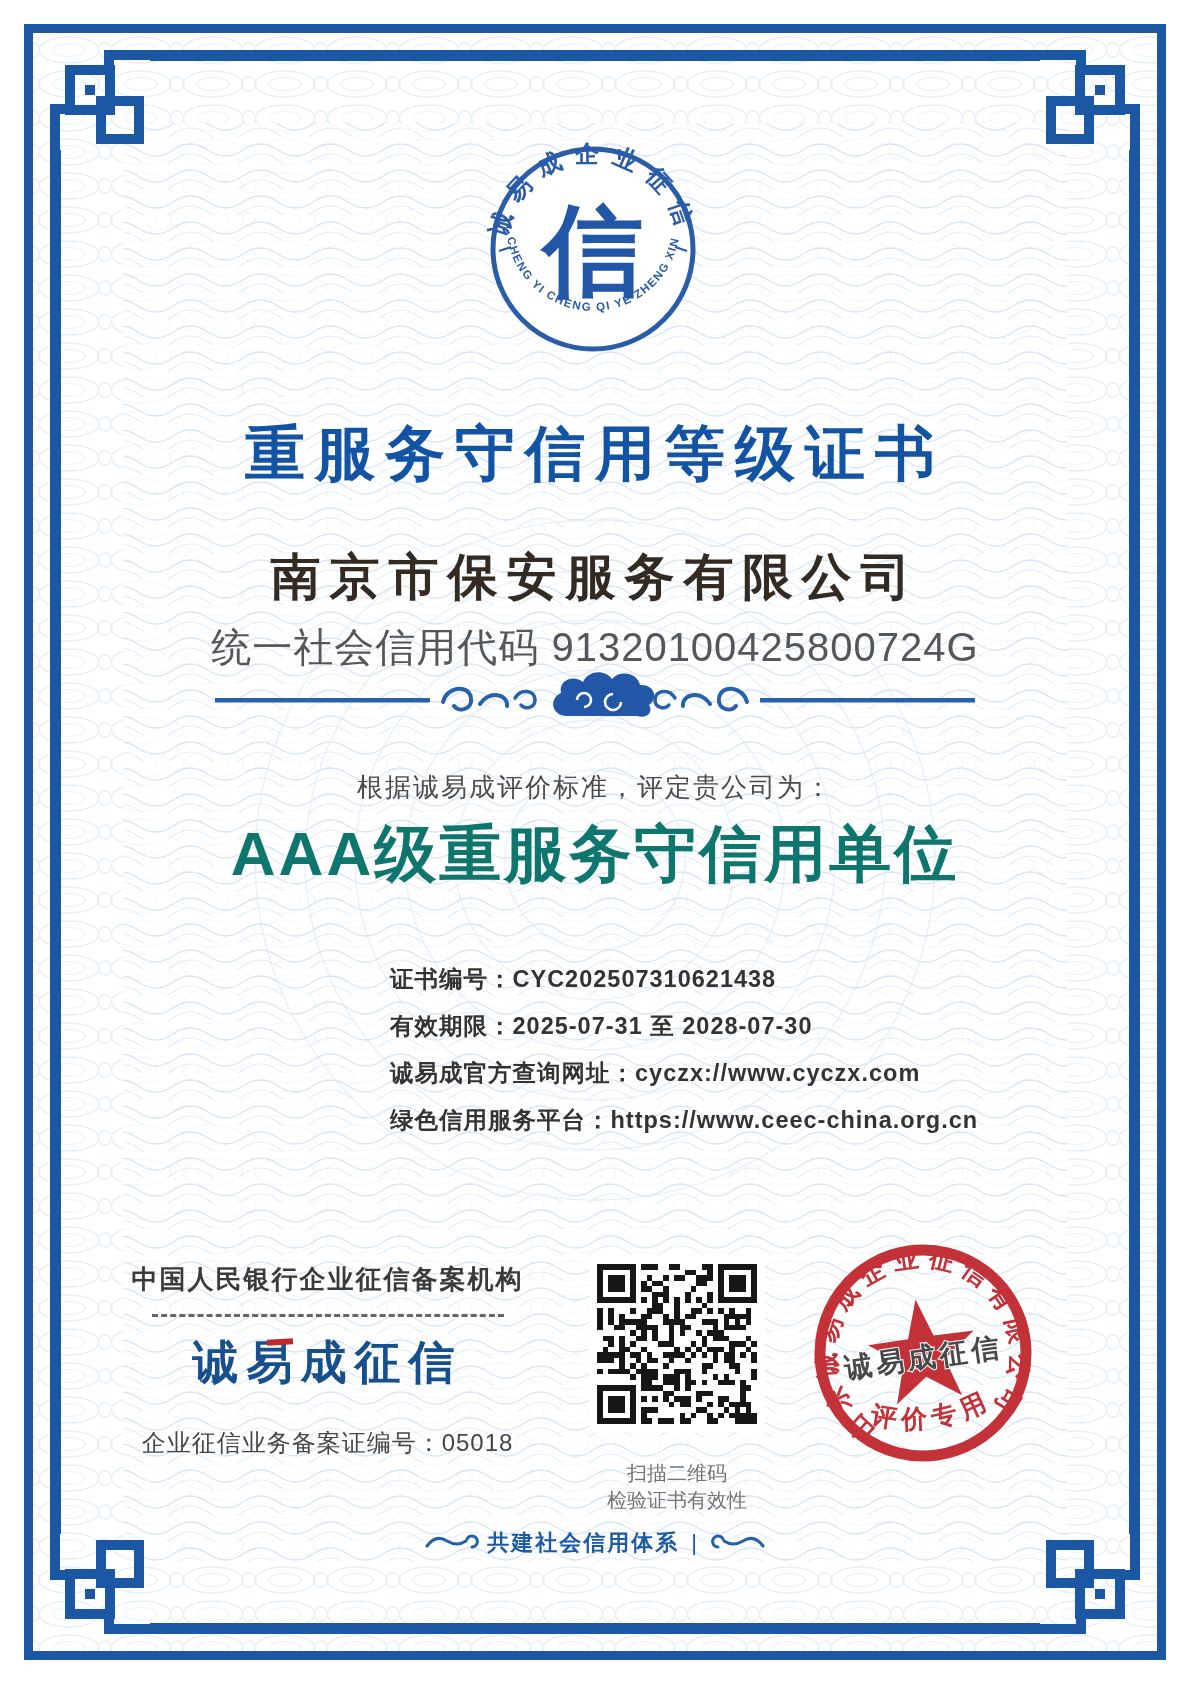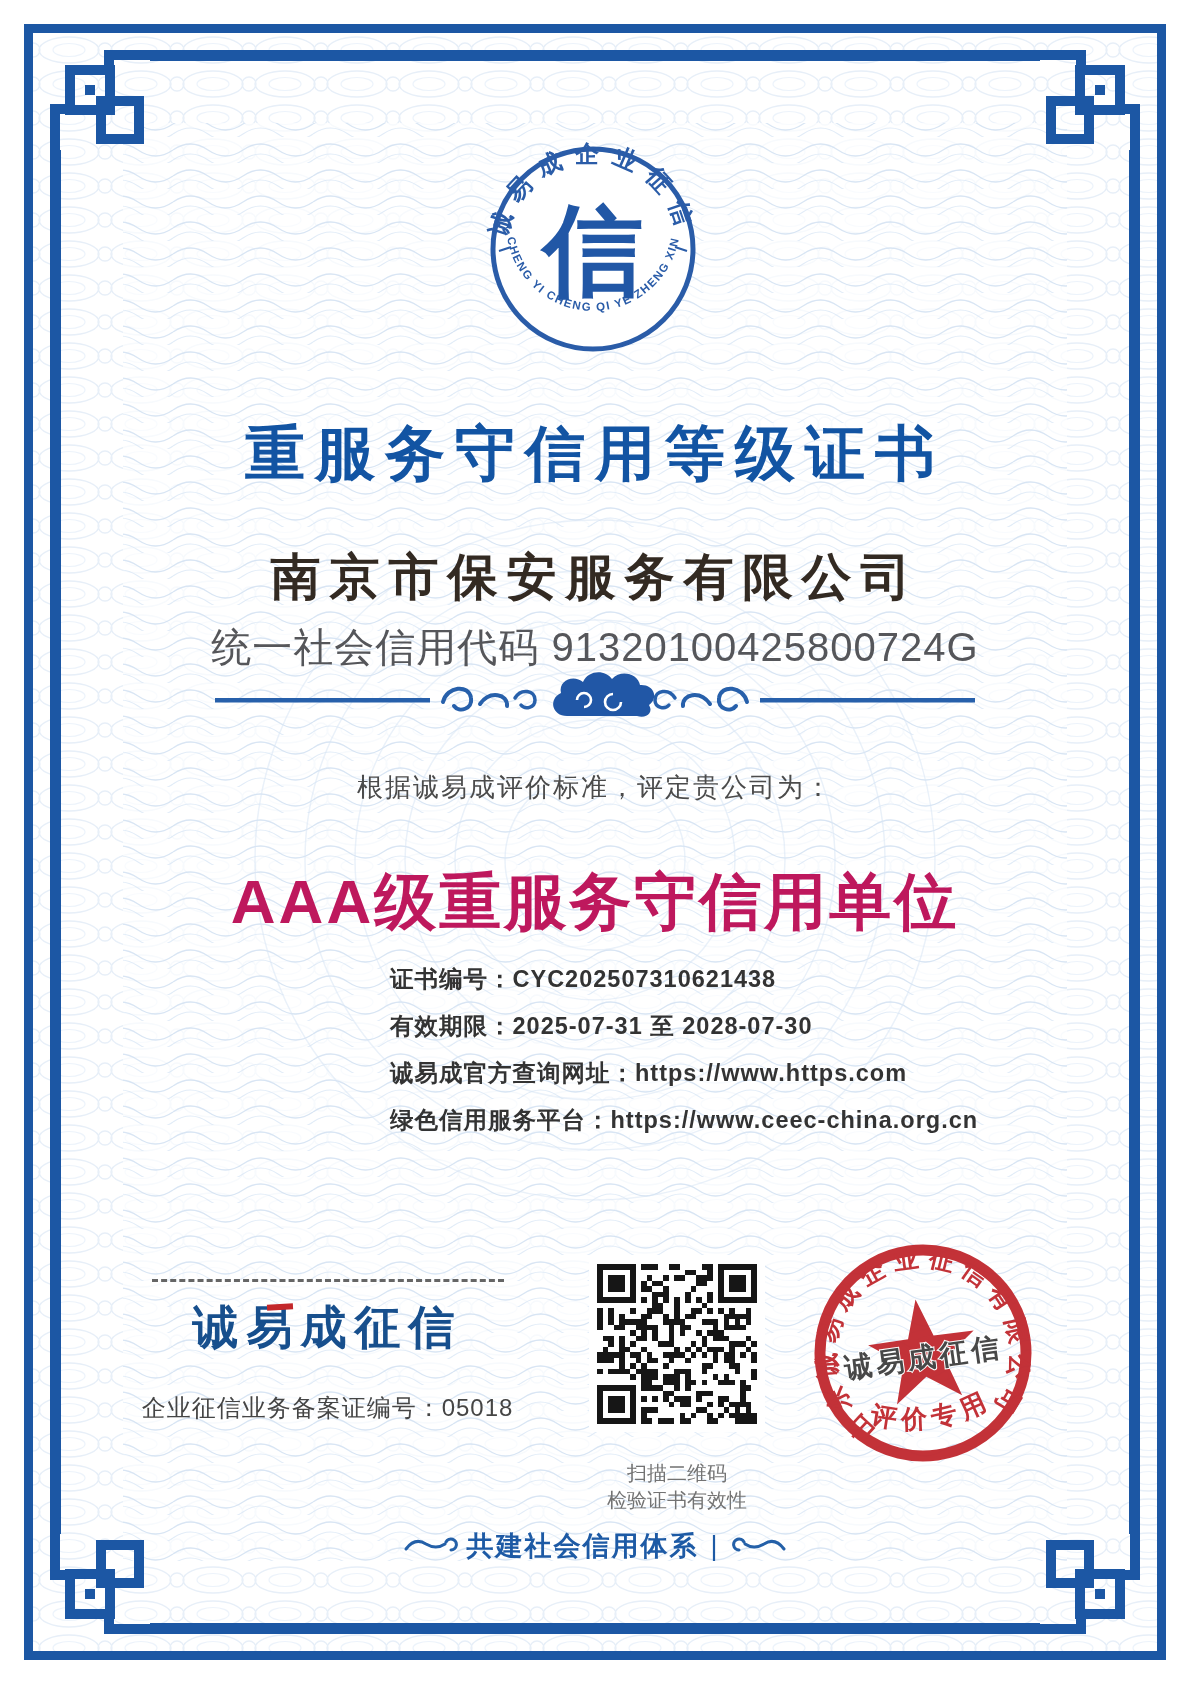--- a/index.html
+++ b/index.html
@@ -20,35 +20,35 @@
   .corner.bl{left:45px;bottom:45px;transform:scaleY(-1)}
   .corner.br{right:45px;bottom:45px;transform:scale(-1,-1)}
   
   .logo{position:absolute;left:480px;top:136px;z-index:3}
   .line{position:absolute;left:0;width:100%;text-align:center;z-index:3}
   .cert-title{top:414px;font-size:60px;font-weight:900;color:#1254a3;letter-spacing:10px}
   .company{top:544px;font-size:50px;font-weight:700;color:#332a22;letter-spacing:9px}
   .credit-code{top:620px;font-size:40px;color:#55565a;letter-spacing:1px}
   .divider{position:absolute;left:215px;top:662px;z-index:3}
   .intro{top:770px;font-size:26px;color:#4b4b4b;letter-spacing:2px}
-  .rating{top:860px;font-size:62px;font-weight:900;color:#be185d;letter-spacing:3px}
+  .rating{top:812px;font-size:62px;font-weight:900;color:#0f766e;letter-spacing:3px}
   .details{position:absolute;left:390px;top:963px;z-index:3}
   .detail-line{font-size:23.5px;font-weight:700;color:#333333;height:47px;letter-spacing:1px;white-space:nowrap}
   .issuer{position:absolute;left:95px;top:1262px;width:465px;text-align:center;z-index:3}
   .authority{font-size:26px;font-weight:700;color:#3a3a3a;letter-spacing:2px}
   .dashes{width:352px;margin:17px auto 15px;border-top:3px dashed #666666;height:0}
   .brand{position:relative;display:inline-block;font-size:46px;font-weight:700;color:#174f8d;letter-spacing:8px}
   .brand-accent{position:absolute;left:74px;top:7px;width:26px;height:6px;background:#c3272b;transform:rotate(-3deg)}
   .record{margin-top:33px;font-size:24px;color:#454545;letter-spacing:1px}
   .qr-block{position:absolute;left:589px;top:1256px;width:176px;text-align:center;z-index:3}
   .qr-pad{background:#ffffff;padding:8px;display:inline-block;line-height:0}
   .qr-cap{margin-top:28px;font-size:20px;line-height:27px;color:#737373}
   .seal{position:absolute;left:798px;top:1228px;z-index:4}
   .footer{position:absolute;left:0;top:1528px;width:100%;display:flex;justify-content:center;align-items:center;
-          gap:8px;z-index:3;color:#1d5aa5;font-size:27px;font-weight:700;letter-spacing:2px;white-space:nowrap}
+          gap:8px;z-index:3;color:#1d5aa5;font-size:22px;font-weight:700;letter-spacing:2px;white-space:nowrap}
   .footer .sep{font-weight:400;padding:0 4px}
 </style>
 </head>
 <body>
 
 <div class="page">
 
   <svg class="bg" width="1124" height="1618" viewBox="0 0 1124 1618">
     <defs>
       <pattern id="pw" width="140" height="26" patternUnits="userSpaceOnUse">
@@ -141,28 +141,29 @@
   <div class="line rating">AAA级重服务守信用单位</div>
 
   <div class="details">
     <div class="detail-line">
       <span>证书编号：</span><span>CYC202507310621438</span>
     </div>
     <div class="detail-line">
       <span>有效期限：</span><span>2025-07-31 至 2028-07-30</span>
     </div>
     <div class="detail-line">
-      <span>诚易成官方查询网址：</span><span>https://www.https.com</span>
+      <span>诚易成官方查询网址：</span><span>cyczx://www.cyczx.com</span>
     </div>
     <div class="detail-line">
       <span>绿色信用服务平台：</span><span>https://www.ceec-china.org.cn</span>
     </div>
   </div>
 
   <div class="issuer">
+    <div class="authority">中国人民银行企业征信备案机构</div>
     <div class="dashes"></div>
     <div>
       <span class="brand">
         <span>诚易成征信</span>
         <span class="brand-accent"></span>
       </span>
     </div>
     <div class="record">企业征信业务备案证编号：05018</div>
   </div>
 

